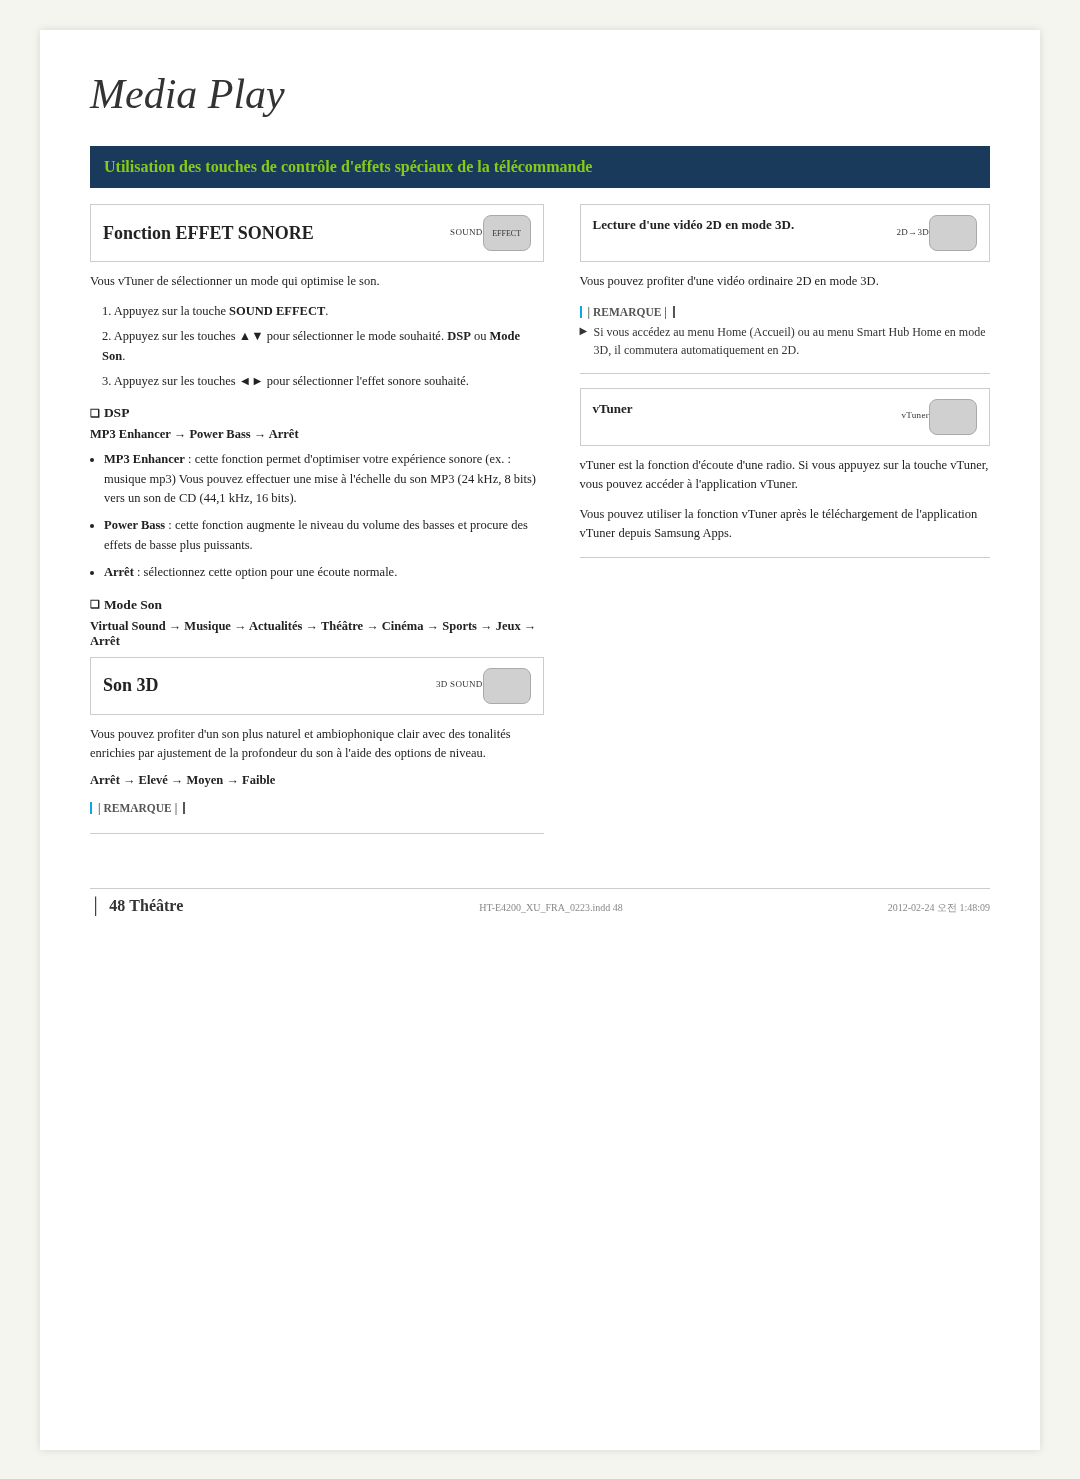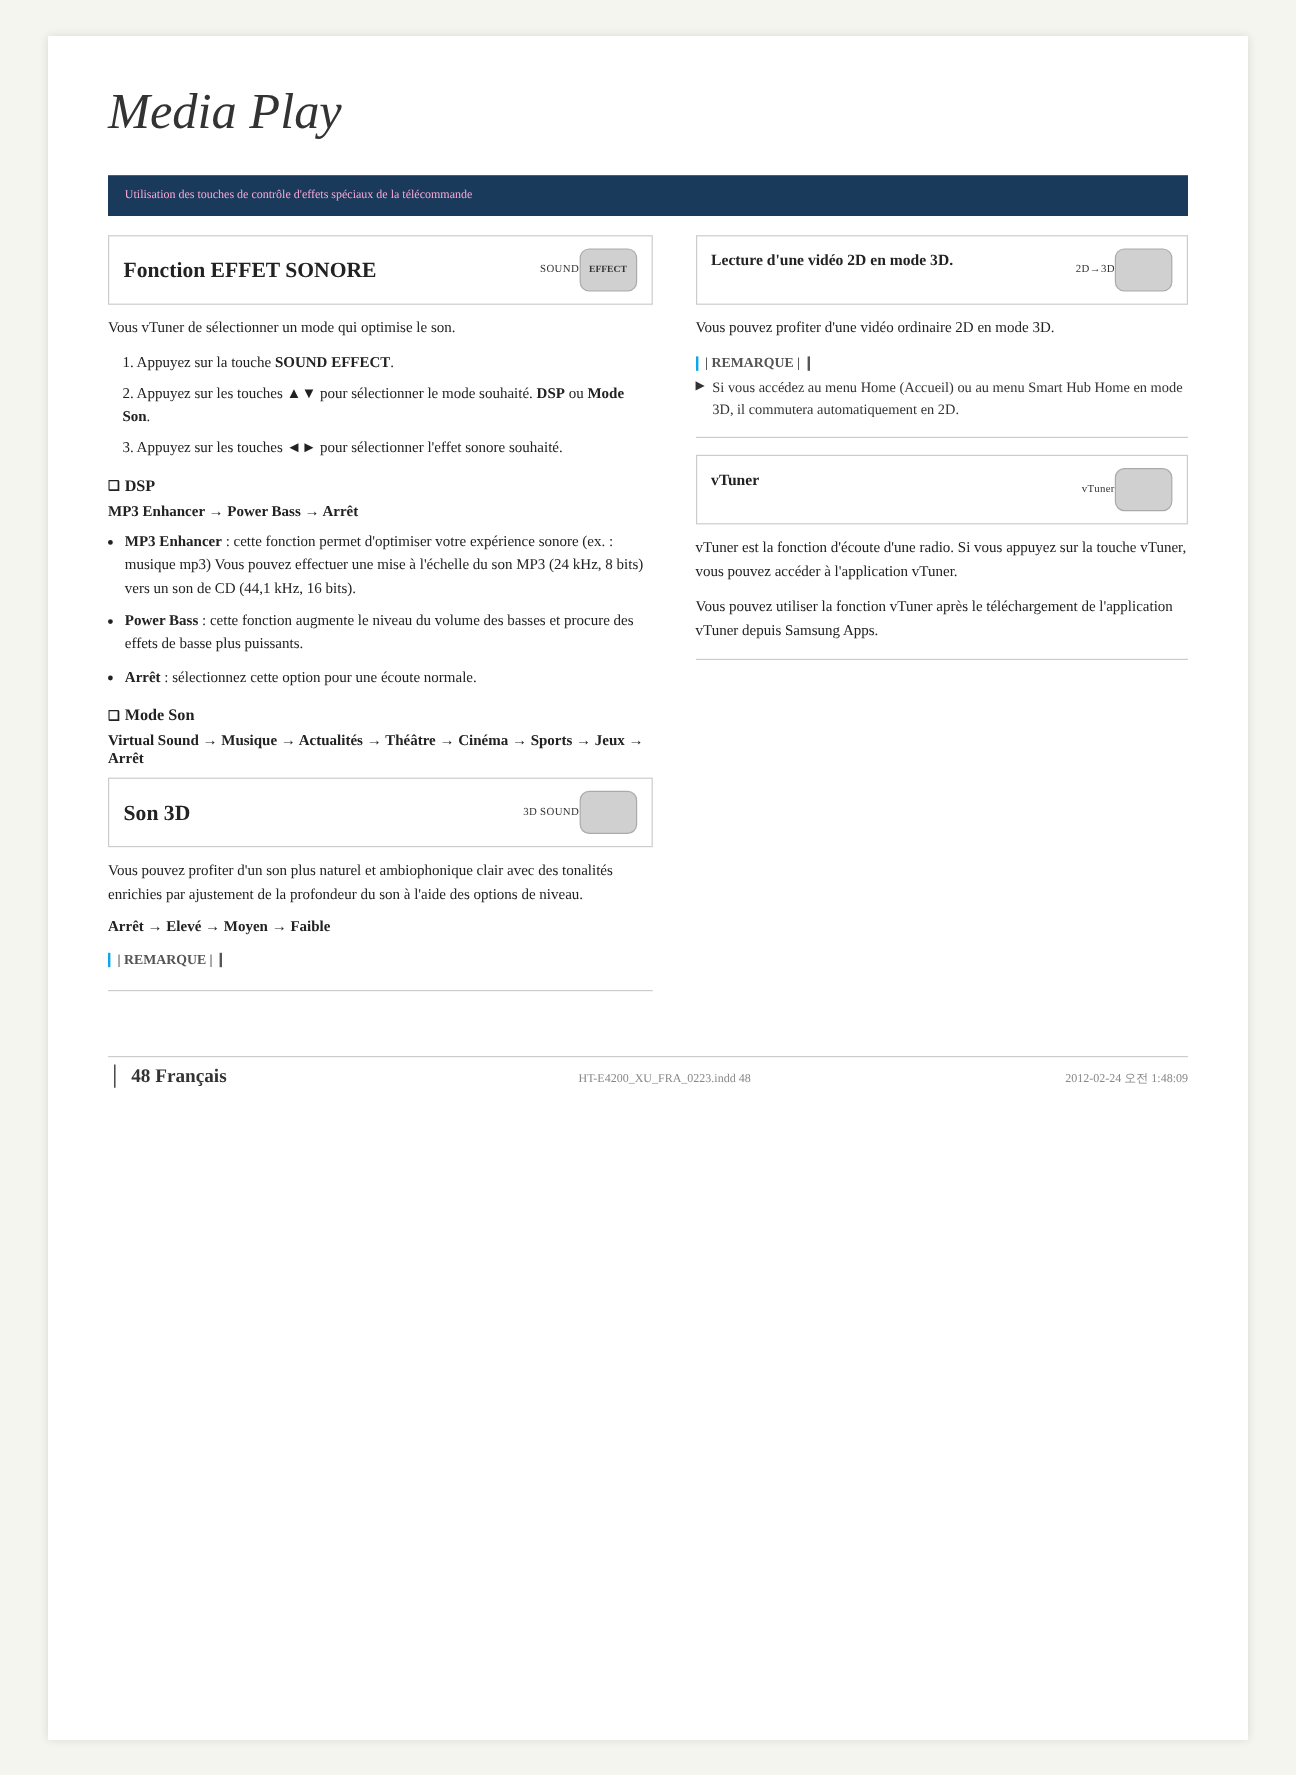--- a/index.html
+++ b/index.html
@@ -37,24 +37,24 @@
     .col-left {
       flex: 1.05;
     }
     .col-right {
       flex: 0.95;
     }
 
     
     .section-header {
       background: #1a3a5c;
-      color: #f9a8d4;
+      color: #84cc16;
       padding: 10px 14px;
-      font-size: 10px;
-      font-weight: normal;
+      font-size: 16px;
+      font-weight: bold;
       margin-bottom: 16px;
       line-height: 1.4;
     }
 
     
     .feature-row {
       display: flex;
       align-items: center;
       justify-content: space-between;
       border: 1px solid #ccc;
@@ -85,21 +85,21 @@
       background: #d0d0d0;
       border-radius: 8px;
       border: 1px solid #aaa;
       display: flex;
       align-items: center;
       justify-content: center;
       font-size: 8px;
       color: #333;
       text-align: left;
       line-height: 1.2;
-      font-weight: bold;
+      font-weight: normal;
     }
 
     
     .body-text {
       font-size: 12.5px;
       line-height: 1.55;
       margin-bottom: 10px;
       color: #222;
     }
 
@@ -327,21 +327,21 @@
       <hr class="divider">
 
     </div>
 
   </div>
 
   <div class="footer">
     <div>
       <span class="footer-page">
         <span class="pipe">│</span>
-        <span>48</span>&nbsp;<span>Français</span>
+        <span>48</span>&nbsp;<span>Théâtre</span>
       </span>
     </div>
     <div>
       <span class="footer-file">HT-E4200_XU_FRA_0223.indd  48</span>
     </div>
     <div>
       <span class="footer-date">2012-02-24  오전 1:48:09</span>
     </div>
   </div>
 

